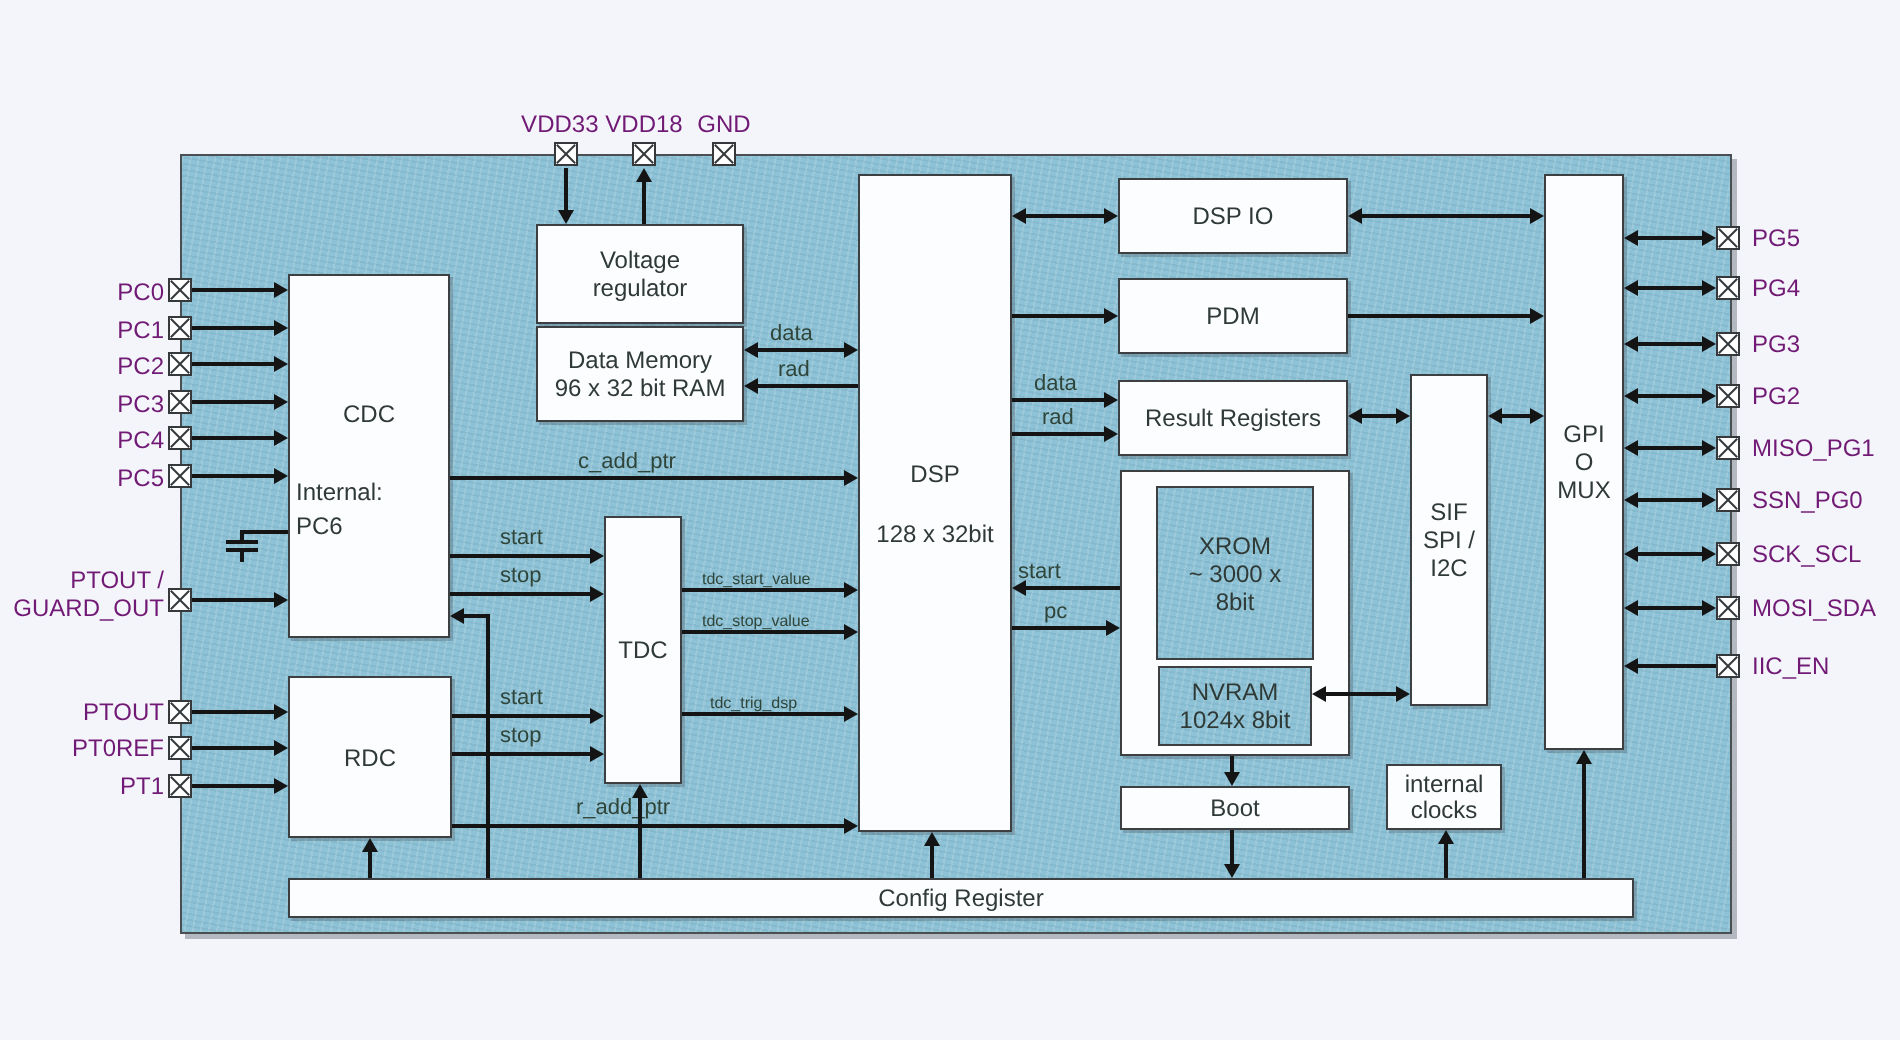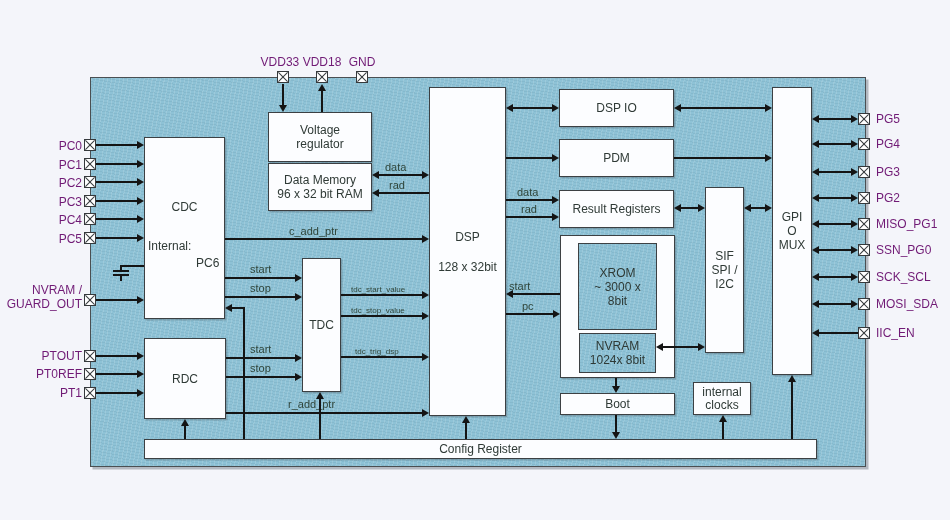--- a/index.html
+++ b/index.html
@@ -39,21 +39,21 @@
 <body>
 
 <div id="canvas">
   <div class="chip"></div>
 
   <div class="blk" style="left:144px;top:137px;width:81px;height:182px;">
     <span style="position:absolute;top:62px;left:0;width:100%;">CDC</span>
   </div>
   <div class="cdc-int">
     <div>Internal:</div>
-    <div style="margin-top:3px;margin-left:48px;">PC6</div>
+    <div style="margin-top:3px;">PC6</div>
   </div>
   <div class="blk" style="left:144px;top:338px;width:82px;height:81px;">
     <span>RDC</span>
   </div>
   <div class="blk" style="left:302px;top:258px;width:39px;height:134px;">
     <span>TDC</span>
   </div>
   <div class="blk" style="left:429px;top:87px;width:77px;height:329px;gap:16px;">
     <span>DSP</span>
     <span>128 x 32bit</span>
@@ -135,21 +135,21 @@
     <div class="ar r" style="left:137px;top:160px;"></div>
   <div class="hl" style="left:96px;top:181px;width:41px;"></div>
     <div class="ar r" style="left:137px;top:178px;"></div>
   <div class="hl" style="left:96px;top:200px;width:41px;"></div>
     <div class="ar r" style="left:137px;top:197px;"></div>
   <div class="hl" style="left:96px;top:218px;width:41px;"></div>
     <div class="ar r" style="left:137px;top:215px;"></div>
   <div class="hl" style="left:96px;top:237px;width:41px;"></div>
     <div class="ar r" style="left:137px;top:234px;"></div>
 
-  <div class="plbl ralign" style="left:4px;top:283px;">NVRAM /</div>
+  <div class="plbl ralign" style="left:4px;top:283px;">PTOUT /</div>
   <div class="plbl ralign" style="left:4px;top:297px;">GUARD_OUT</div>
   <div class="pin" style="left:84px;top:294px;"></div>
   <div class="hl" style="left:96px;top:299px;width:41px;"></div>
     <div class="ar r" style="left:137px;top:296px;"></div>
 
   <div class="plbl ralign" style="left:4px;top:349px;">PTOUT</div>
   <div class="plbl ralign" style="left:4px;top:367px;">PT0REF</div>
   <div class="plbl ralign" style="left:4px;top:386px;">PT1</div>
   <div class="pin" style="left:84px;top:350px;"></div>
   <div class="pin" style="left:84px;top:368px;"></div>

